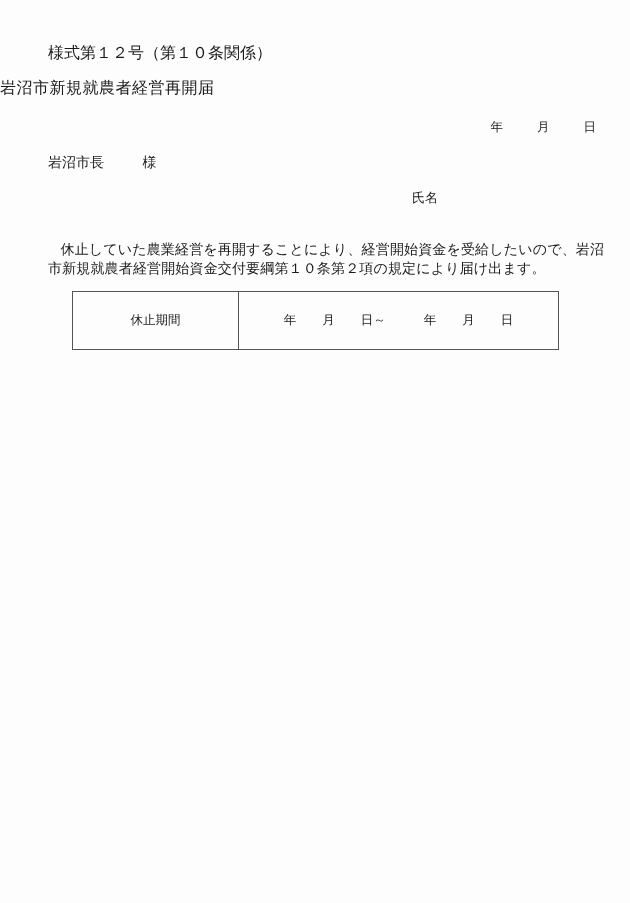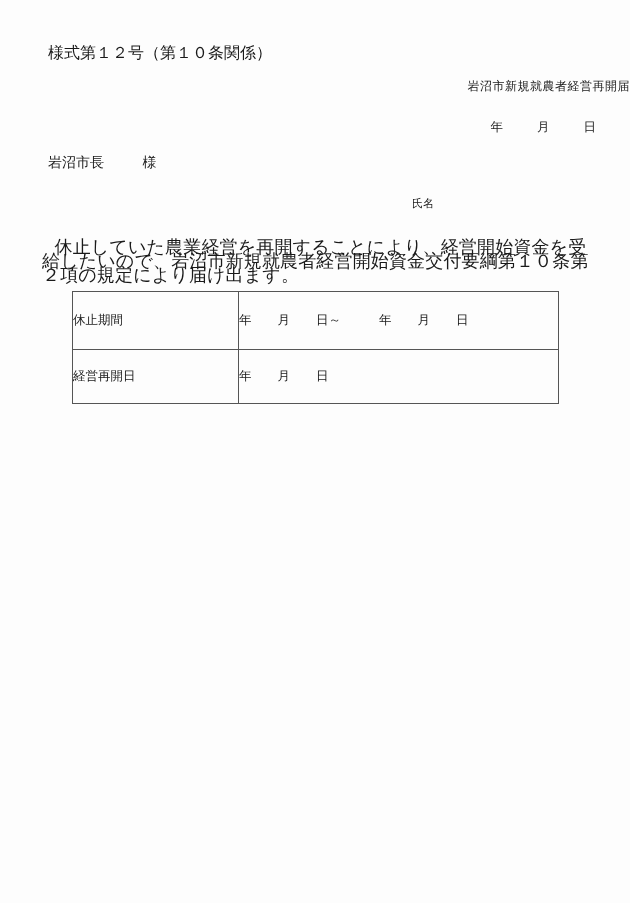--- a/index.html
+++ b/index.html
@@ -6,39 +6,39 @@
     body {
       width: 630px; height: 903px;
       background: #fdfdfd;
       color: #1a1a1a;
       font-family: "DejaVu Serif", "Liberation Serif", serif;
       position: relative;
       overflow: hidden;
     }
     .abs { position: absolute; white-space: nowrap; }
     .form-number { left: 48px; top: 43px; font-size: 16px; }
-    .doc-title { left: 0; width: 630px; top: 78px; text-align: right; font-size: 12px; letter-spacing: 0.5px; }
+    .doc-title { left: 0; width: 630px; top: 78px; text-align: left; font-size: 16px; letter-spacing: 0.5px; }
     .doc-date { right: 34px; top: 119px; font-size: 12.5px; }
     .doc-date span { display: inline-block; }
     .addressee { left: 48px; top: 154px; font-size: 14px; }
     .addressee .sama { margin-left: 34px; }
-    .applicant { left: 412px; top: 196px; font-size: 11px; }
+    .applicant { left: 412px; top: 189px; font-size: 13px; }
     .body-text {
-      position: absolute; left: 42px; top: 240px; width: 560px;
-      font-size: 18px; line-height: 14px; text-indent: 12.5px;
+      position: absolute; left: 48px; top: 240px; width: 560px;
+      font-size: 14px; line-height: 19px; text-indent: 12.5px;
       letter-spacing: 0.15px;
     }
     table.form-table {
       position: absolute; left: 72px; top: 291px;
       width: 487px; border-collapse: collapse;
       font-size: 12.5px;
     }
     table.form-table td {
       border: 1px solid #555;
-      text-align: left; vertical-align: middle;
+      text-align: center; vertical-align: middle;
       padding: 0;
     }
     table.form-table td.label-cell { width: 165px; }
     .r1 { height: 58px; }
     .r2 { height: 54px; }
     .r3 { height: 61px; }
     .date-part { display: inline-block; }
     .gap-y { margin-right: 26px; }
     .gap-m { margin-right: 26px; }
     .gap-sep { margin-right: 38px; }
@@ -66,20 +66,14 @@
 <div class="body-text">休止していた農業経営を再開することにより、経営開始資金を受給したいので、岩沼市新規就農者経営開始資金交付要綱第１０条第２項の規定により届け出ます。</div>
 
 <table class="form-table">
   <tbody>
       <tr class="r1">
     <td class="label-cell">休止期間</td>
     <td>
       <span class="date-part gap-y">年</span><span class="date-part gap-m">月</span><span class="date-part gap-sep">日～</span><span class="date-part gap-y">年</span><span class="date-part gap-m">月</span><span class="date-part">日</span>
     </td>
   </tr>
-  <tr class="r2">
-    <td class="label-cell">経営再開日</td>
-    <td>
-      <span class="date-part gap-y">年</span><span class="date-part gap-m">月</span><span class="date-part">日</span>
-    </td>
-  </tr>
 </tbody>
   </table>
 
 </body></html>

